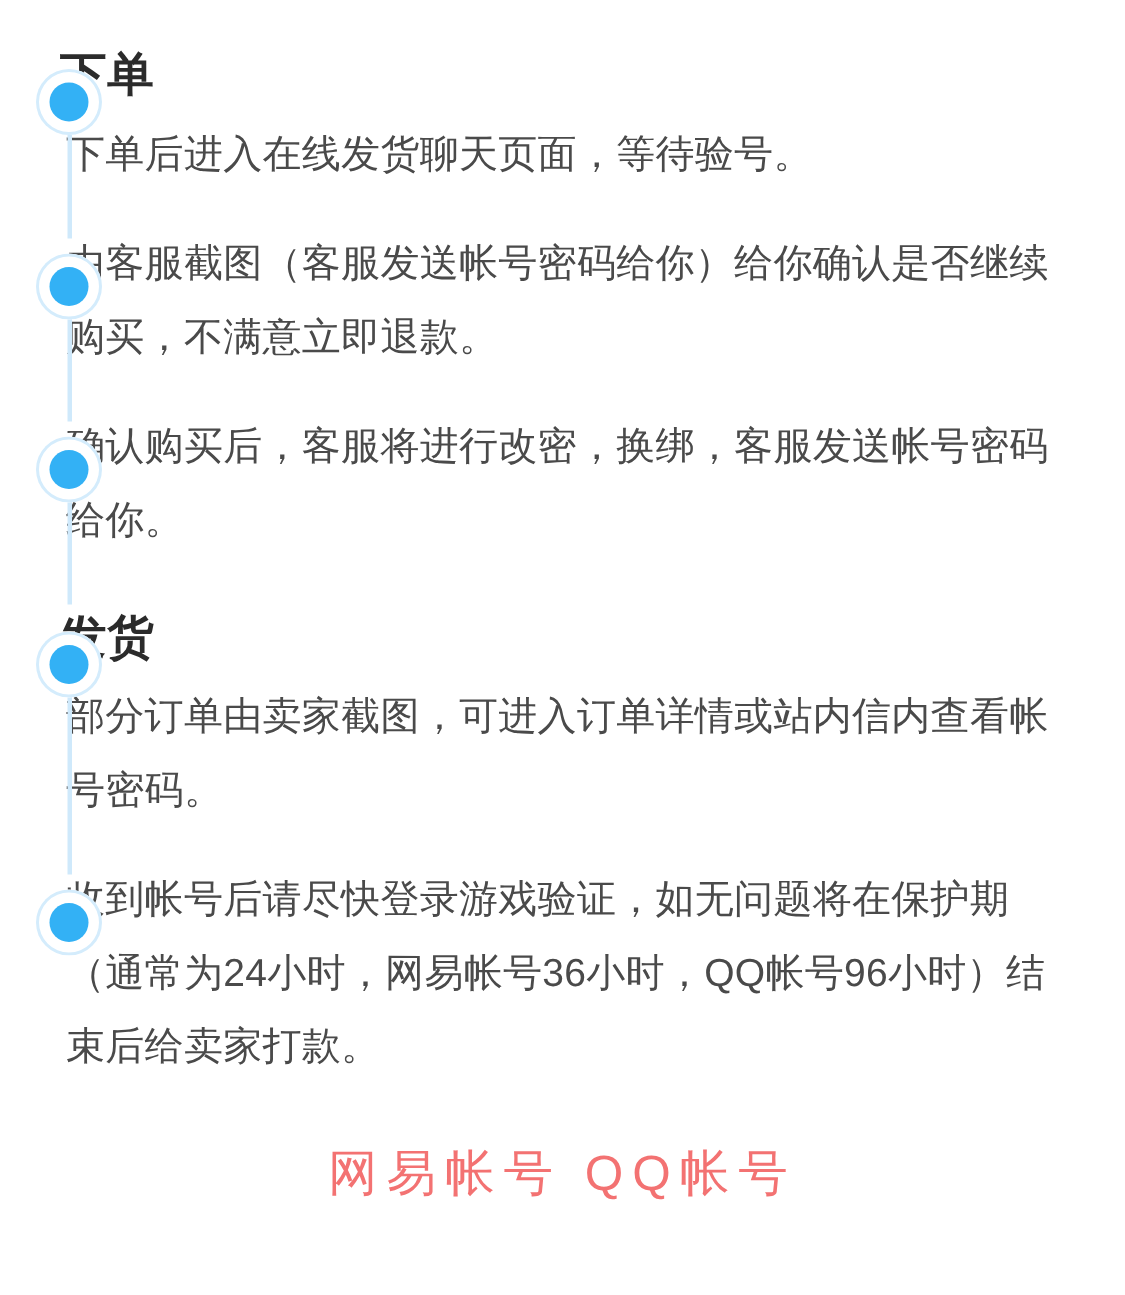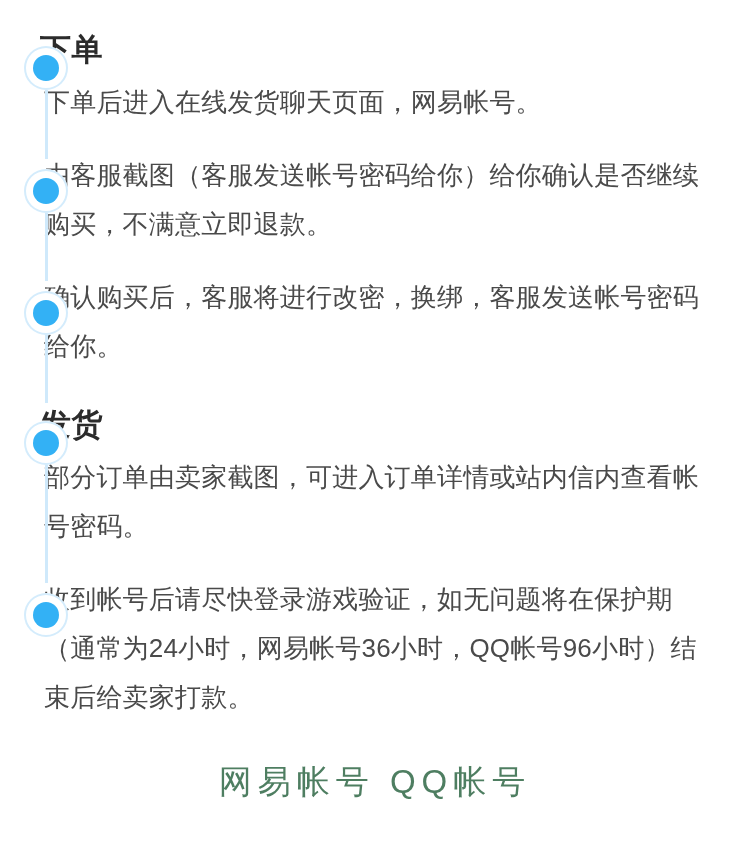--- a/index.html
+++ b/index.html
@@ -73,39 +73,39 @@
   .step:first-child .step-title {
     margin-top: 6px;
   }
   .watermark {
     position: absolute;
     left: 0;
     right: 0;
     top: 760px;
     text-align: center;
     font-size: 33px;
-    color: #14532d;
+    color: #ef4444;
     letter-spacing: 6px;
     pointer-events: none;
     z-index: 5;
     opacity: 0.75;
   }
 </style>
 </head>
 <body>
 
 <div class="timeline">
 
   <div class="step">
     <div class="connector"></div>
     <div class="marker">
       <div class="dot"></div>
     </div>
     <div class="step-title">下单</div>
-    <div class="step-desc">下单后进入在线发货聊天页面，网易帐号。</div>
+    <div class="step-desc">下单后进入在线发货聊天页面，等待验号。</div>
   </div>
 
   <div class="step">
     <div class="connector"></div>
     <div class="marker">
       <div class="dot"></div>
     </div>
     <div class="step-desc">由客服截图（客服发送帐号密码给你）给你确认是否继续购买，不满意立即退款。</div>
   </div>
 

